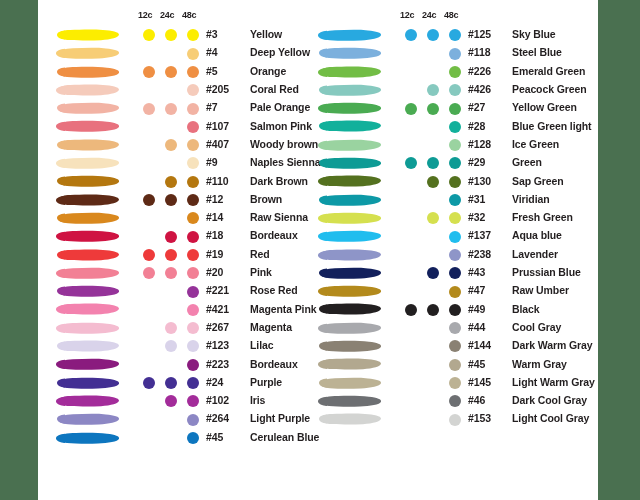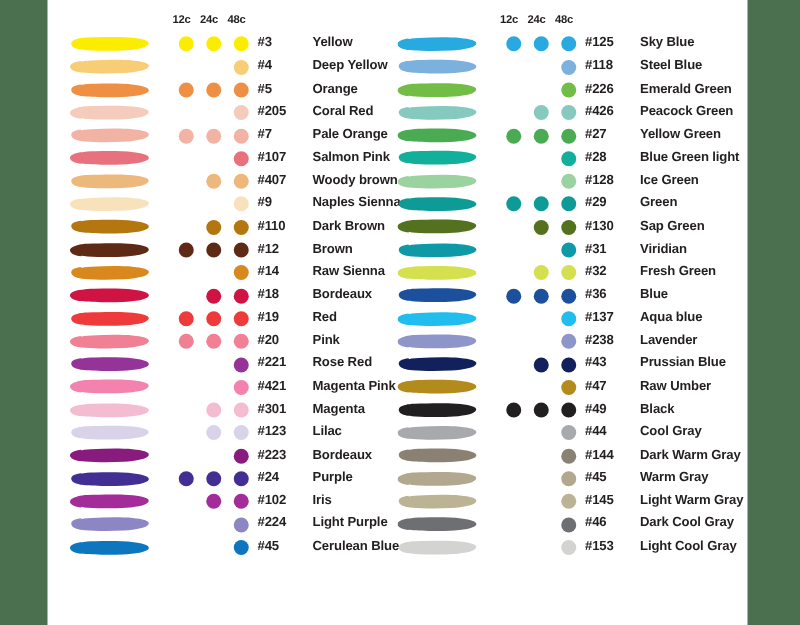--- a/index.html
+++ b/index.html
@@ -273,21 +273,21 @@
           </div>
           <div class="row">
             <div class="stroke">
               <svg viewBox="0 0 72 14" xmlns="http://www.w3.org/2000/svg">
                 <path d="M4,6.4 C4,3.2 11,1.9 20,1.9 C31,1.9 42,1.6 51,2.7 C59,3.6 64,5.2 63,7.8 C62,10.6 52,12.2 42,12.6 C30,13.1 18,12.7 11,12.0 C6,11.5 4,9.4 4,6.4 Z" fill="#f4bcd0"></path>
                 <path d="M0,7.2 C0,5.0 4,3.2 9,2.8 L9,12.0 C4,11.6 0,9.8 0,7.2 Z" fill="#f4bcd0"></path>
               </svg>
             </div>
             <span class="dot d2" style="background: rgb(244, 188, 208);"></span>
             <span class="dot d3" style="background: rgb(244, 188, 208);"></span>
-            <span class="code">#301</span>
+            <span class="code">#267</span>
             <span class="name">Magenta</span>
           </div>
           <div class="row">
             <div class="stroke">
               <svg viewBox="0 0 72 14" xmlns="http://www.w3.org/2000/svg">
                 <path d="M3,7.0 C3,3.4 8,2.1 14,2.0 C24,1.7 36,1.2 47,2.0 C56,2.6 63,4.0 63,6.6 C63,9.6 55,11.6 45,12.2 C34,12.9 23,12.6 14,12.1 C8,11.8 3,10.5 3,7.0 Z" fill="#d9d3ea"></path>
                 <path d="M1,6.8 C1,4.6 4,3.0 9,2.6 L9,11.6 C4,11.2 1,9.4 1,6.8 Z" fill="#d9d3ea"></path>
               </svg>
             </div>
             <span class="dot d2" style="background: rgb(217, 211, 234);"></span>
@@ -332,21 +332,21 @@
             <span class="name">Iris</span>
           </div>
           <div class="row">
             <div class="stroke">
               <svg viewBox="0 0 72 14" xmlns="http://www.w3.org/2000/svg">
                 <path d="M2,7.4 C2,4.2 9,2.6 17,2.3 C28,1.9 40,1.5 50,2.4 C58,3.1 64,4.6 63,7.2 C62,10.1 53,11.8 43,12.4 C31,13.0 20,12.8 12,12.2 C6,11.7 2,10.2 2,7.4 Z" fill="#8c87c4"></path>
                 <path d="M1,6.8 C1,4.6 4,3.0 9,2.6 L9,11.6 C4,11.2 1,9.4 1,6.8 Z" fill="#8c87c4"></path>
               </svg>
             </div>
             <span class="dot d3" style="background: rgb(140, 135, 196);"></span>
-            <span class="code">#224</span>
+            <span class="code">#264</span>
             <span class="name">Light Purple</span>
           </div>
           <div class="row">
             <div class="stroke">
               <svg viewBox="0 0 72 14" xmlns="http://www.w3.org/2000/svg">
                 <path d="M4,6.4 C4,3.2 11,1.9 20,1.9 C31,1.9 42,1.6 51,2.7 C59,3.6 64,5.2 63,7.8 C62,10.6 52,12.2 42,12.6 C30,13.1 18,12.7 11,12.0 C6,11.5 4,9.4 4,6.4 Z" fill="#0d76bf"></path>
                 <path d="M0,7.2 C0,5.0 4,3.2 9,2.8 L9,12.0 C4,11.6 0,9.8 0,7.2 Z" fill="#0d76bf"></path>
               </svg>
             </div>
             <span class="dot d3" style="background: rgb(13, 118, 191);"></span>
@@ -486,33 +486,20 @@
               </svg>
             </div>
             <span class="dot d2" style="background: rgb(213, 224, 79);"></span>
             <span class="dot d3" style="background: rgb(213, 224, 79);"></span>
             <span class="code">#32</span>
             <span class="name">Fresh Green</span>
           </div>
           <div class="row">
             <div class="stroke">
               <svg viewBox="0 0 72 14" xmlns="http://www.w3.org/2000/svg">
-                <path d="M3,7.0 C3,3.4 8,2.1 14,2.0 C24,1.7 36,1.2 47,2.0 C56,2.6 63,4.0 63,6.6 C63,9.6 55,11.6 45,12.2 C34,12.9 23,12.6 14,12.1 C8,11.8 3,10.5 3,7.0 Z" fill="#1c4f9c"></path>
-                <path d="M1,6.8 C1,4.6 4,3.0 9,2.6 L9,11.6 C4,11.2 1,9.4 1,6.8 Z" fill="#1c4f9c"></path>
-              </svg>
-            </div>
-            <span class="dot d1" style="background: rgb(28, 79, 156);"></span>
-            <span class="dot d2" style="background: rgb(28, 79, 156);"></span>
-            <span class="dot d3" style="background: rgb(28, 79, 156);"></span>
-            <span class="code">#36</span>
-            <span class="name">Blue</span>
-          </div>
-          <div class="row">
-            <div class="stroke">
-              <svg viewBox="0 0 72 14" xmlns="http://www.w3.org/2000/svg">
                 <path d="M2,7.4 C2,4.2 9,2.6 17,2.3 C28,1.9 40,1.5 50,2.4 C58,3.1 64,4.6 63,7.2 C62,10.1 53,11.8 43,12.4 C31,13.0 20,12.8 12,12.2 C6,11.7 2,10.2 2,7.4 Z" fill="#20bdee"></path>
                 <path d="M0,7.2 C0,5.0 4,3.2 9,2.8 L9,12.0 C4,11.6 0,9.8 0,7.2 Z" fill="#20bdee"></path>
               </svg>
             </div>
             <span class="dot d3" style="background: rgb(32, 189, 238);"></span>
             <span class="code">#137</span>
             <span class="name">Aqua blue</span>
           </div>
           <div class="row">
             <div class="stroke">

